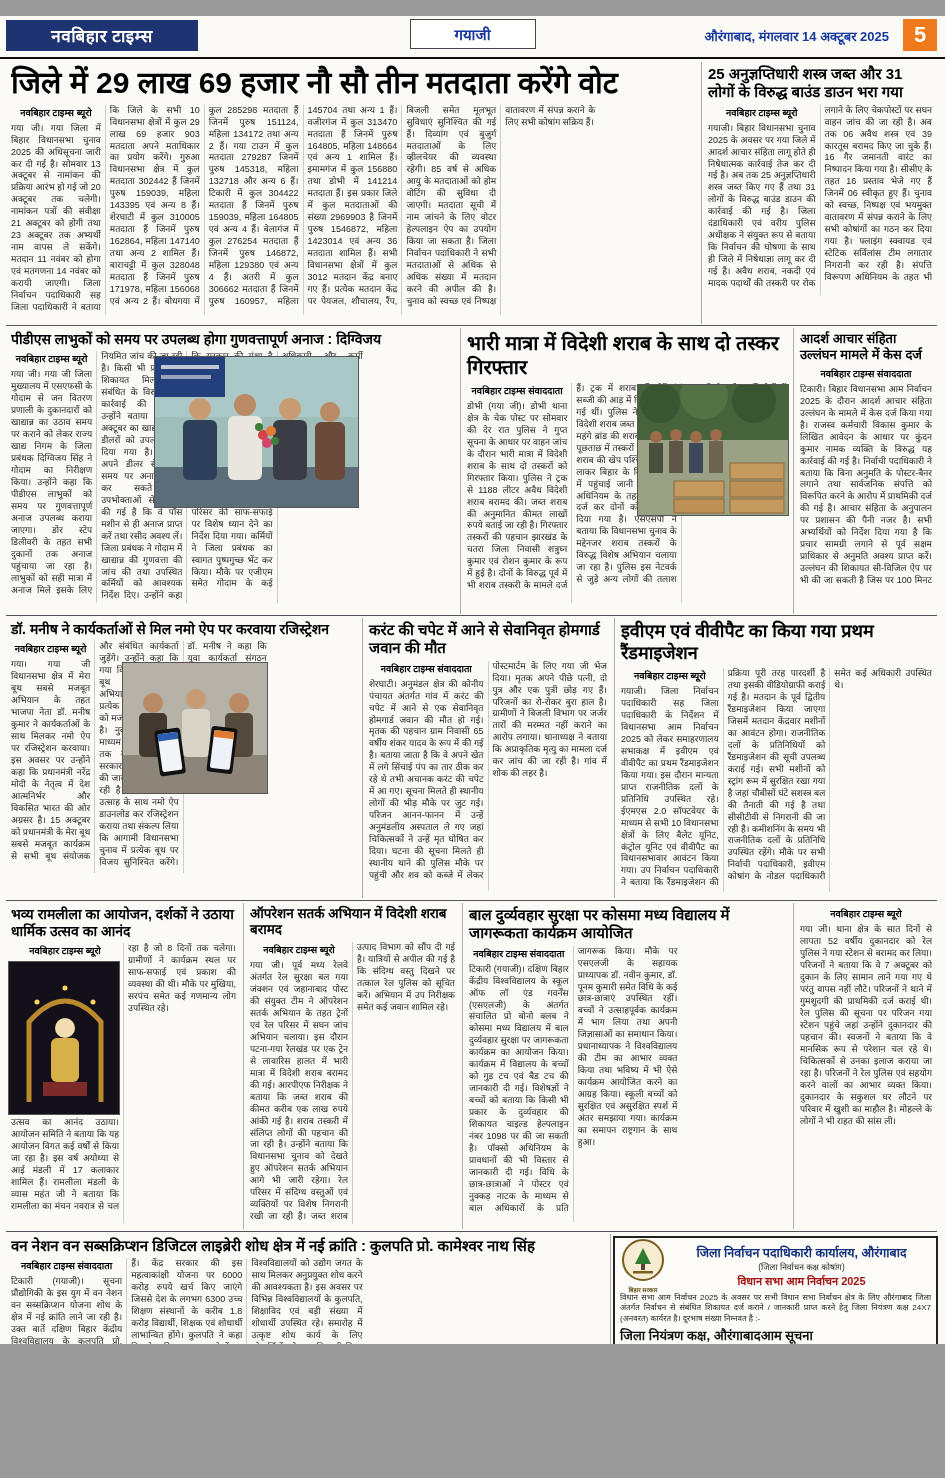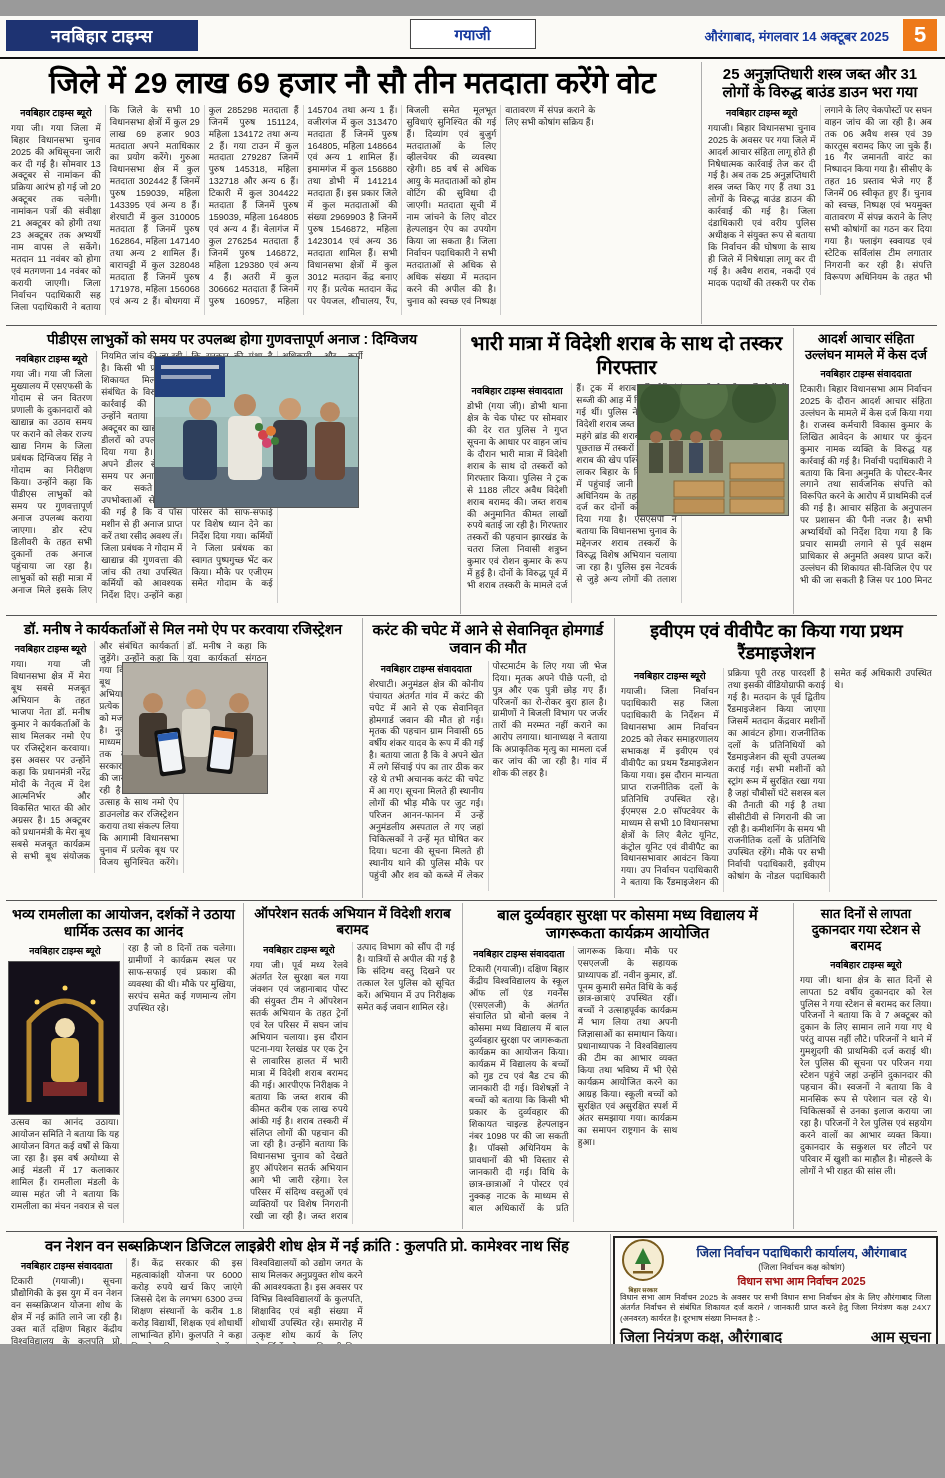--- a/index.html
+++ b/index.html
@@ -10,21 +10,21 @@
 .paper-name{position:absolute;left:6px;top:4px;width:192px;height:31px;background:#1e3372;color:#fff;font-weight:bold;font-size:17px;display:flex;align-items:center;justify-content:center;letter-spacing:.5px}
 .edition-box{position:absolute;left:50%;top:3px;transform:translateX(-50%);border:1px solid #444;background:#fff;padding:4px 44px;font-size:15px;font-weight:bold;color:#16389e}
 .date-line{position:absolute;right:56px;top:11px;color:#16389e;font-weight:bold;font-size:13px}
 .page-num{position:absolute;right:8px;top:3px;width:34px;height:32px;background:#ee7a1a;color:#fff;font-size:22px;font-weight:bold;display:flex;align-items:center;justify-content:center}
 
 .hline{position:absolute;background:#555;height:1px}
 .hline.thick{height:2px;background:#111}
 .vline{position:absolute;background:#adadad;width:1px}
 
 .art{position:absolute;overflow:hidden;padding:3px 5px}
-.hl{font-weight:bold;text-align:center;color:#000;line-height:1.22;margin-bottom:3px}
+.hl{font-weight:bold;text-align:left;color:#000;line-height:1.22;margin-bottom:3px}
 .nowrap{white-space:nowrap;overflow:hidden}
 .byline{font-weight:bold;text-align:center;font-size:9.5px;margin:1px 0 4px;color:#000}
 .cols{column-gap:9px;column-rule:1px solid #ccc;column-fill:auto;overflow:hidden}
 .c1{column-count:1}.c2{column-count:2}.c3{column-count:3}.c4{column-count:4}.c5{column-count:5}.c7{column-count:7}
 .txt{font-size:9px;line-height:1.33;text-align:justify;color:#1d1d1d}
 .photo{position:absolute;border:1px solid #555;background:#cfcfcf;z-index:5;overflow:hidden}
 
 #a-voters{left:6px;top:46px;width:693px;height:262px}
 #a-voters .cols{height:210px}
 #a-arms{left:703px;top:46px;width:234px;height:262px}
@@ -54,21 +54,21 @@
 
 .ad{position:absolute;left:613px;top:1220px;width:325px;height:200px;border:2px solid #222;background:#fdfcf8;padding:3px 5px}
 .ad-head{display:flex;align-items:center;gap:6px;height:50px}
 .ad-logo{width:46px;text-align:center}
 .ad-logo-cap{font-size:6px;font-weight:bold;color:#5d4a12}
 .ad-titles{flex:1;text-align:center}
 .ad-office{font-size:12.5px;font-weight:bold;color:#12307c}
 .ad-sub{font-size:8.5px;color:#222}
 .ad-election{font-size:11px;font-weight:bold;color:#a31414;margin-top:1px}
 .ad-notice{font-size:8px;line-height:1.3;text-align:justify;margin:2px 0;color:#222}
-.ad-row2{display:flex;justify-content:space-between;font-weight:bold;font-size:15px;margin:1px 0}
+.ad-row2{display:flex;justify-content:flex-start;font-weight:bold;font-size:13px;margin:1px 0}
 .ad-phones{display:flex;align-items:center;gap:8px}
 .ad-phone-label{width:96px;font-size:15px;font-weight:bold;text-align:center;line-height:1.2}
 .ad-phone-list{flex:1}
 .ad-phone{border:1px solid #333;margin:2px 0;text-align:center;font-weight:bold;font-size:11.5px;line-height:14px;background:#22c55e}
 .ad-foot{display:flex;justify-content:space-between;align-items:flex-end;margin-top:2px}
 .ad-pr{font-size:13px;color:#333}
 .ad-web{background:#12307c;color:#fff;font-size:7.5px;padding:7px 6px;margin-top:2px}
 .ad-sign{text-align:center;font-weight:bold;font-size:9.5px;line-height:1.25}
 .slogan{position:absolute;left:613px;top:1426px;width:325px;height:26px;border:2px solid #111;display:flex;align-items:center;justify-content:center;font-weight:bold;font-size:11.5px;background:#fff}
 
@@ -263,21 +263,20 @@
 
   <article class="art" id="a-child">
     <h2 class="hl" style="font-size:15px">बाल दुर्व्यवहार सुरक्षा पर कोसमा मध्य विद्यालय में जागरूकता कार्यक्रम आयोजित</h2>
     <div class="cols c3">
       <div class="byline">नवबिहार टाइम्स संवाददाता</div>
       <p class="txt">टिकारी (गयाजी)। दक्षिण बिहार केंद्रीय विश्वविद्यालय के स्कूल ऑफ लॉ एंड गवर्नेंस (एसएलजी) के अंतर्गत संचालित प्रो बोनो क्लब ने कोसमा मध्य विद्यालय में बाल दुर्व्यवहार सुरक्षा पर जागरूकता कार्यक्रम का आयोजन किया। कार्यक्रम में विद्यालय के बच्चों को गुड टच एवं बैड टच की जानकारी दी गई। विशेषज्ञों ने बच्चों को बताया कि किसी भी प्रकार के दुर्व्यवहार की शिकायत चाइल्ड हेल्पलाइन नंबर 1098 पर की जा सकती है। पॉक्सो अधिनियम के प्रावधानों की भी विस्तार से जानकारी दी गई। विधि के छात्र-छात्राओं ने पोस्टर एवं नुक्कड़ नाटक के माध्यम से बाल अधिकारों के प्रति जागरूक किया। मौके पर एसएलजी के सहायक प्राध्यापक डॉ. नवीन कुमार, डॉ. पूनम कुमारी समेत विधि के कई छात्र-छात्राएं उपस्थित रहीं। बच्चों ने उत्साहपूर्वक कार्यक्रम में भाग लिया तथा अपनी जिज्ञासाओं का समाधान किया। प्रधानाध्यापक ने विश्वविद्यालय की टीम का आभार व्यक्त किया तथा भविष्य में भी ऐसे कार्यक्रम आयोजित करने का आग्रह किया। स्कूली बच्चों को सुरक्षित एवं असुरक्षित स्पर्श में अंतर समझाया गया। कार्यक्रम का समापन राष्ट्रगान के साथ हुआ।</p>
     </div>
   </article>
 
   <article class="art" id="a-missing">
-    <h3 class="hl" style="font-size:13px">सात दिनों से लापता दुकानदार गया स्टेशन से बरामद</h3>
     <div class="cols c1">
       <div class="byline">नवबिहार टाइम्स ब्यूरो</div>
       <p class="txt">गया जी। थाना क्षेत्र के सात दिनों से लापता 52 वर्षीय दुकानदार को रेल पुलिस ने गया स्टेशन से बरामद कर लिया। परिजनों ने बताया कि वे 7 अक्टूबर को दुकान के लिए सामान लाने गया गए थे परंतु वापस नहीं लौटे। परिजनों ने थाने में गुमशुदगी की प्राथमिकी दर्ज कराई थी। रेल पुलिस की सूचना पर परिजन गया स्टेशन पहुंचे जहां उन्होंने दुकानदार की पहचान की। स्वजनों ने बताया कि वे मानसिक रूप से परेशान चल रहे थे। चिकित्सकों से उनका इलाज कराया जा रहा है। परिजनों ने रेल पुलिस एवं सहयोग करने वालों का आभार व्यक्त किया। दुकानदार के सकुशल घर लौटने पर परिवार में खुशी का माहौल है। मोहल्ले के लोगों ने भी राहत की सांस ली।</p>
     </div>
   </article>
 
   <article class="art" id="a-library">
     <h2 class="hl nowrap" style="font-size:15px">वन नेशन वन सब्सक्रिप्शन डिजिटल लाइब्रेरी शोध क्षेत्र में नई क्रांति : कुलपति प्रो. कामेश्वर नाथ सिंह</h2>
     <div class="cols c5">
       <div class="byline">नवबिहार टाइम्स संवाददाता</div>

